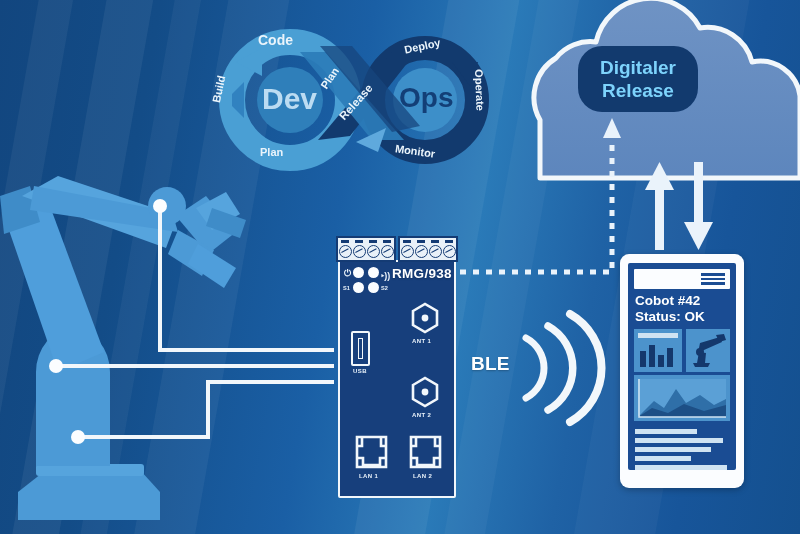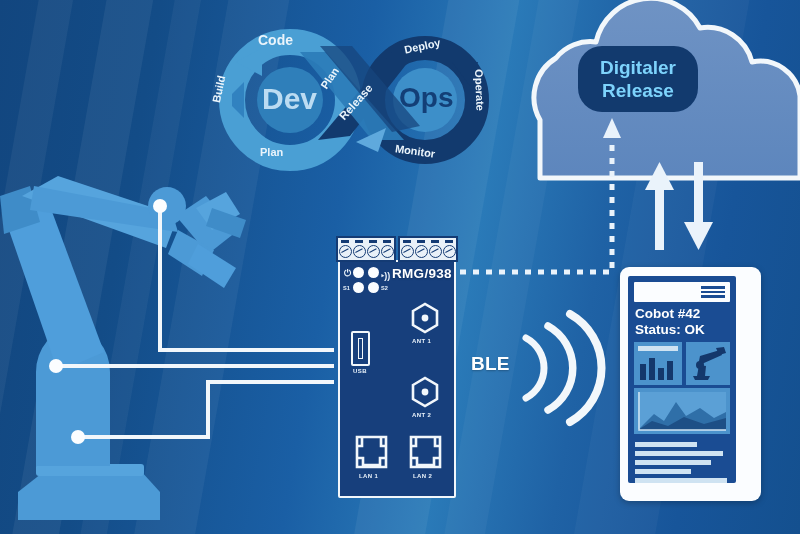--- a/index.html
+++ b/index.html
@@ -40,22 +40,22 @@
   .termtop i{display:block;width:8px;height:3px;background:#143b74;}
 
   #modelName{position:absolute;left:392px;top:266px;font-size:13.5px;letter-spacing:.3px;}
   .led{position:absolute;width:11px;height:11px;border-radius:50%;background:#fbfdff;}
   .micro{position:absolute;color:#eaf3fb;font-size:5.6px;font-weight:bold;}
   .portlabel{position:absolute;color:#eaf3fb;font-size:6px;font-weight:bold;letter-spacing:.4px;}
   .usbport{position:absolute;left:351px;top:331px;width:19px;height:35px;border:2.2px solid #f2f7fb;border-radius:2px;box-sizing:border-box;}
   .usbport:after{content:"";position:absolute;left:5px;top:5px;right:5px;bottom:5px;border:1.6px solid #f2f7fb;}
 
   
-  #tablet{position:absolute;left:620px;top:254px;width:141px;height:234px;
-    background:#fbfdff;border-radius:9px;box-shadow:0 2px 6px rgba(0,0,0,.25);margin-top:13px;}
+  #tablet{position:absolute;left:620px;top:254px;width:124px;height:234px;
+    background:#fbfdff;border-radius:9px;box-shadow:0 2px 6px rgba(0,0,0,.25);}
   #tabScreen{position:absolute;left:8px;top:9px;width:108px;height:207px;background:#1a4c93;border-radius:2px;overflow:hidden;}
   #tabTitlebar{position:absolute;left:6px;top:6px;width:96px;height:20px;background:#fbfdff;border-radius:1px;}
   .burger{position:absolute;right:5px;top:4px;width:24px;height:12px;display:flex;flex-direction:column;justify-content:space-between;}
   .burger i{display:block;height:2.6px;background:#1a4c93;}
   #statusText{position:absolute;left:7px;top:30px;color:#fff;font-weight:bold;font-size:13.5px;line-height:16px;}
   .tile{position:absolute;background:#4c93cc;}
   .tline{position:absolute;background:#cfe3f2;}
 </style>
 </head>
 <body>

